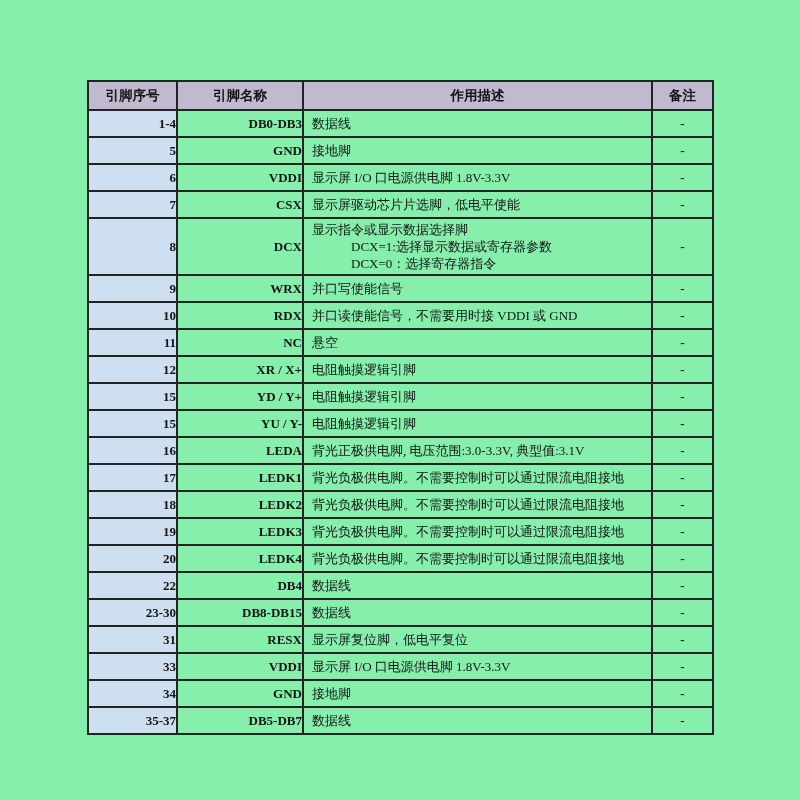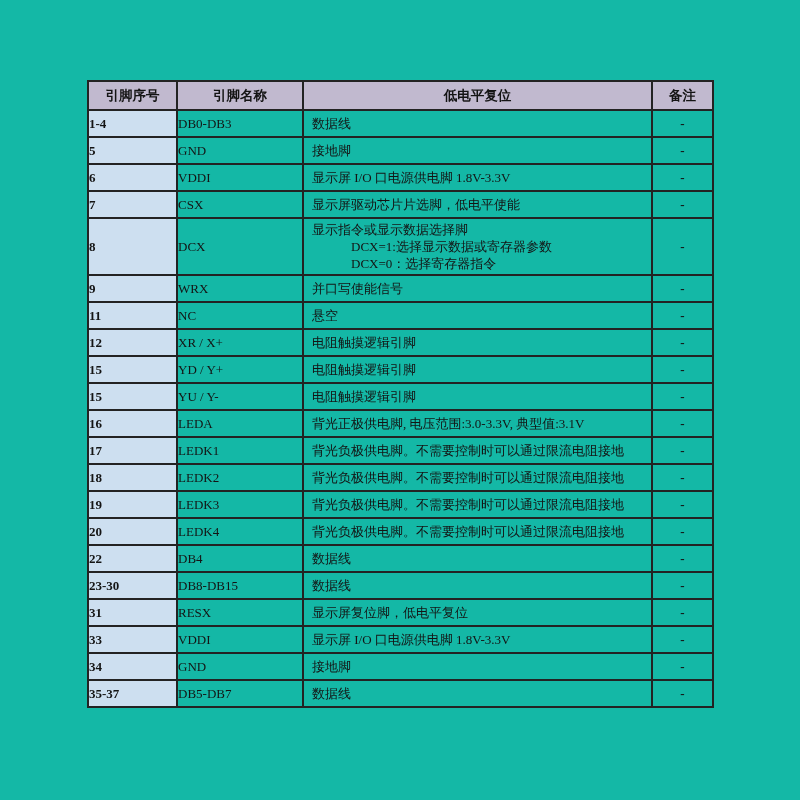--- a/index.html
+++ b/index.html
@@ -5,21 +5,21 @@
   html, body {
     margin: 0;
     padding: 0;
     background: #ffffff;
     font-family: "Liberation Serif", "DejaVu Serif", serif;
   }
   .page {
     position: relative;
     width: 800px;
     height: 800px;
-    background: #14b8a6;
+    background: #86efac;
     overflow: hidden;
   }
   table.pin-table {
     position: absolute;
     left: 87px;
     top: 80px;
     width: 625px;
     border-collapse: collapse;
     table-layout: fixed;
     color: #141414;
@@ -37,25 +37,25 @@
     text-align: center;
   }
   .pin-table td {
     height: 21px;
     font-size: 13px;
     line-height: 17px;
   }
   td.pin {
     background: var(--pin-col-bg, #cddff0);
     font-weight: bold;
-    text-align: left;
+    text-align: right;
   }
   td.name {
-    font-weight: normal;
-    text-align: left;
+    font-weight: bold;
+    text-align: right;
   }
   td.desc {
     text-align: left;
     padding: 2px 8px;
     white-space: pre-line;
     margin-top: 28px;
   }
   td.note {
     text-align: center;
     font-weight: bold;
@@ -69,21 +69,21 @@
     <colgroup>
       <col style="width:89px">
       <col style="width:126px">
       <col style="width:349px">
       <col style="width:61px">
     </colgroup>
     <thead>
       <tr>
         <th>引脚序号</th>
         <th>引脚名称</th>
-        <th>低电平复位</th>
+        <th>作用描述</th>
         <th>备注</th>
       </tr>
     </thead>
     <tbody>
 
         <tr>
           <td class="pin">1-4</td>
           <td class="name">DB0-DB3</td>
           <td class="desc">数据线</td>
           <td class="note">-</td>
@@ -119,20 +119,26 @@
           <td class="note">-</td>
         </tr>
 
         <tr>
           <td class="pin">9</td>
           <td class="name">WRX</td>
           <td class="desc">并口写使能信号</td>
           <td class="note">-</td>
         </tr>
 
+        <tr>
+          <td class="pin">10</td>
+          <td class="name">RDX</td>
+          <td class="desc">并口读使能信号，不需要用时接 VDDI 或 GND</td>
+          <td class="note">-</td>
+        </tr>
 
         <tr>
           <td class="pin">11</td>
           <td class="name">NC</td>
           <td class="desc">悬空</td>
           <td class="note">-</td>
         </tr>
 
         <tr>
           <td class="pin">12</td>

